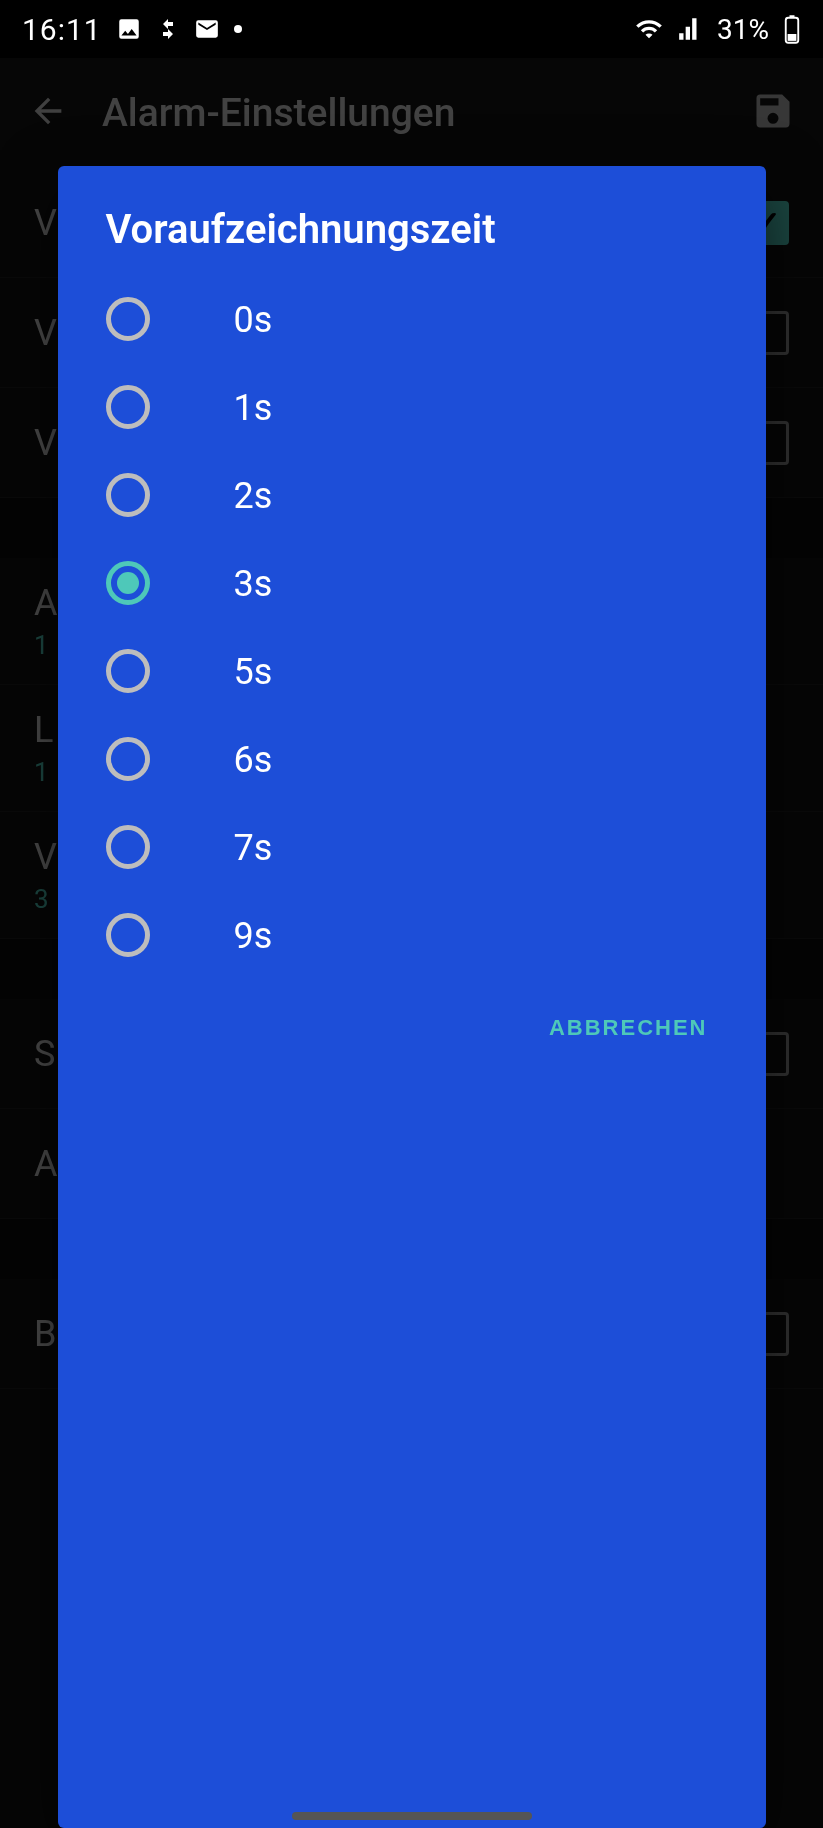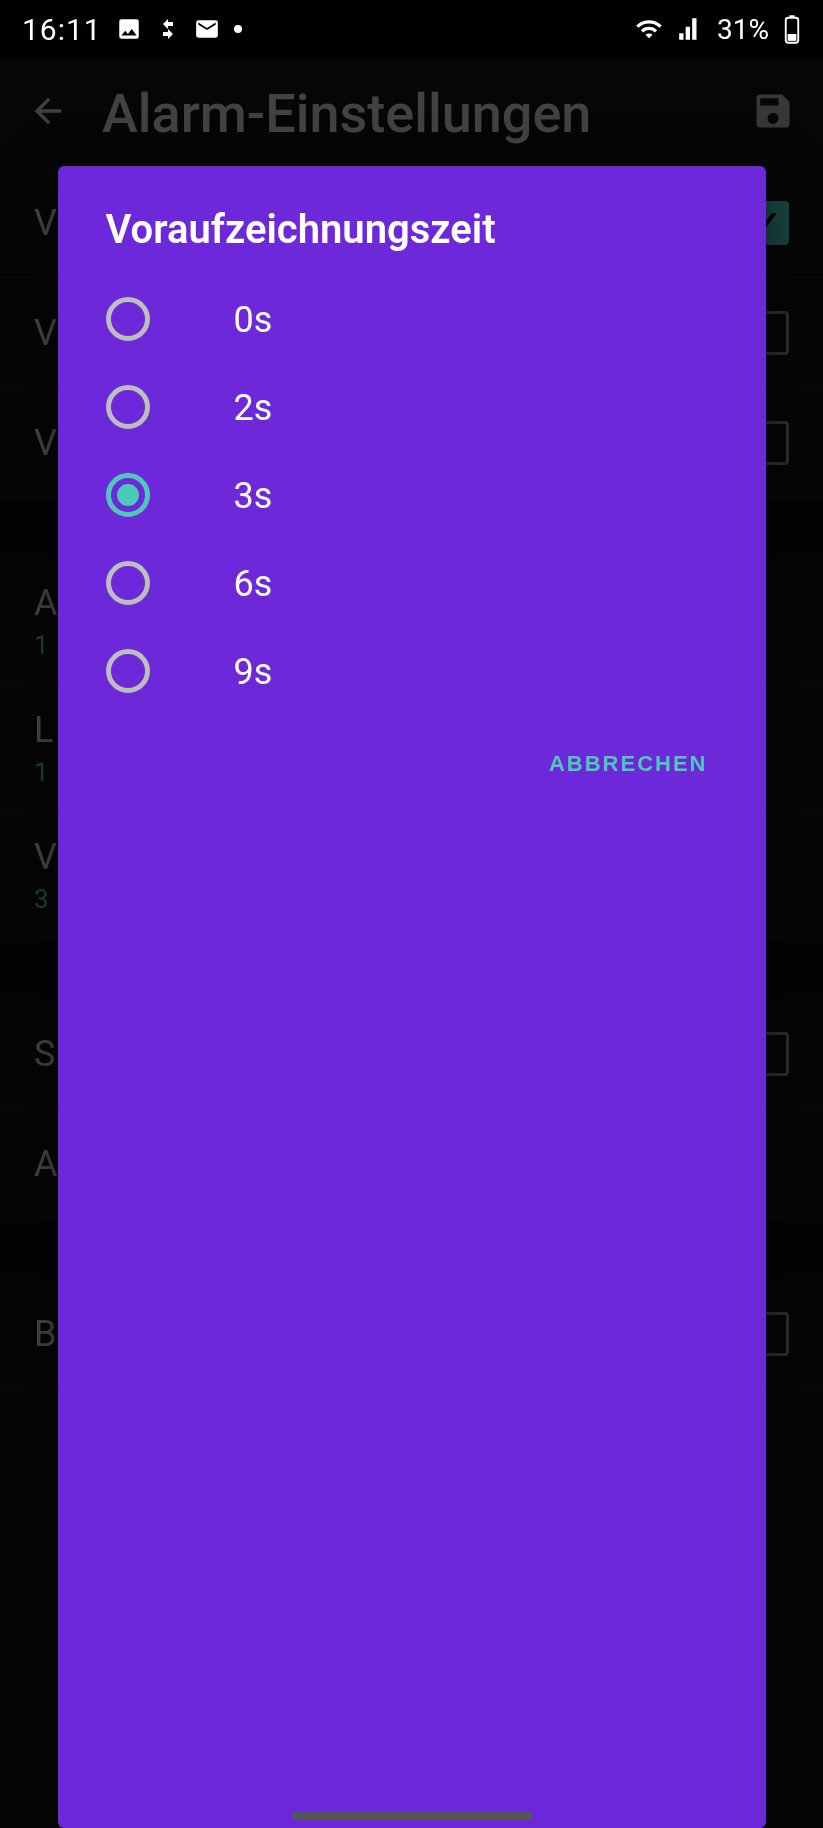--- a/index.html
+++ b/index.html
@@ -35,21 +35,21 @@
   .appbar {
     height: 110px;
     display: flex;
     align-items: center;
     padding: 0 28px;
     gap: 34px;
   }
   .appbar .back svg { fill: #b8b8b8; }
   .appbar .title {
     color: #bdbdbd;
-    font-size: 54px;
+    font-size: 39px;
     font-weight: 500;
     flex: 1;
   }
   .appbar .save svg { fill: #9e9e9e; }
   .settings { padding: 0; }
   .row {
     display: flex;
     align-items: center;
     justify-content: space-between;
     padding: 24px 34px;
@@ -83,21 +83,21 @@
     position: absolute;
     top: 58px; left: 0; right: 0; bottom: 0;
     display: flex;
     justify-content: center;
     padding-top: 108px;
     pointer-events: none;
   }
   .dialog {
     pointer-events: auto;
     width: 708px;
-    background: #6d28d9;
+    background: #1d4ed8;
     border-radius: 6px;
     box-shadow: 0 20px 60px rgba(0,0,0,.6);
     display: flex;
     flex-direction: column;
     padding: 40px 0 10px 0;
   }
   .dialog-title {
     color: #fff;
     font-size: 40px;
     font-weight: 600;
@@ -254,29 +254,41 @@
   <div class="dialog">
     <div class="dialog-title">Voraufzeichnungszeit</div>
 
     <div id="options">
         <div class="option">
           <span class="radio"></span>
           <span class="opt-label">0s</span>
         </div>
         <div class="option">
           <span class="radio"></span>
+          <span class="opt-label">1s</span>
+        </div>
+        <div class="option">
+          <span class="radio"></span>
           <span class="opt-label">2s</span>
         </div>
         <div class="option">
           <span class="radio selected"></span>
           <span class="opt-label">3s</span>
         </div>
         <div class="option">
           <span class="radio"></span>
+          <span class="opt-label">5s</span>
+        </div>
+        <div class="option">
+          <span class="radio"></span>
           <span class="opt-label">6s</span>
+        </div>
+        <div class="option">
+          <span class="radio"></span>
+          <span class="opt-label">7s</span>
         </div>
         <div class="option">
           <span class="radio"></span>
           <span class="opt-label">9s</span>
         </div>
       </div>
 
     <div class="dialog-actions">
       <button class="btn-cancel">ABBRECHEN</button>
     </div>

